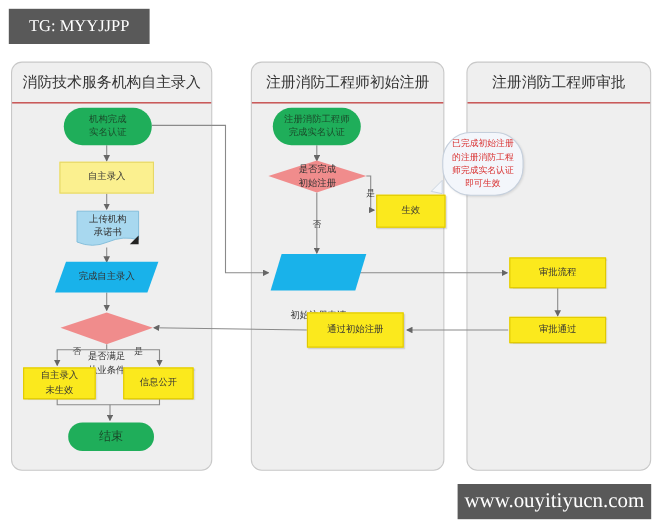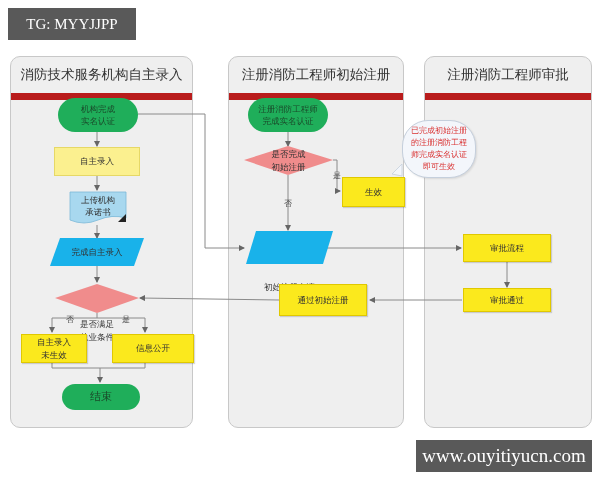--- a/index.html
+++ b/index.html
@@ -1,19 +1,19 @@
 <!DOCTYPE html>
 <html><head>
 <meta charset="utf-8">
 <style>
   html, body { margin:0; padding:0; }
   body { width:600px; height:480px; background:#ffffff; position:relative; overflow:hidden;
          font-family: "DejaVu Sans", "Liberation Sans", sans-serif; }
   .lane { position:absolute; background:#efefef; border:1px solid #c8c8c8; border-radius:10px; box-sizing:border-box; }
-  .lane-head { position:absolute; left:0; right:0; top:0; height:36px; border-bottom:7px solid #b91c1c;
+  .lane-head { position:absolute; left:0; right:0; top:0; height:36px; border-bottom:1px solid #b91c1c;
                display:flex; align-items:center; justify-content:center; font-size:13.5px; color:#333; }
   .node { position:absolute; display:flex; align-items:center; justify-content:center; text-align:center;
           font-size:8.5px; color:#333; line-height:1.45; box-sizing:border-box; white-space:pre-line; }
   .term { background:#1fae5a; border-radius:18px; color:#1a4a2a;text-align:center; }
   .proc { background:#fbe91d; border:1px solid #e0c800; box-shadow:1px 1px 1px rgba(0,0,0,.15); }
   .proc-light { background:#fbf08f; border:1px solid #e6d866; }
   .label { position:absolute; font-size:8px; color:#444; }
   .badge { position:absolute; background:#595959; color:#fff; font-family:Liberation Serif, serif;
            display:flex; align-items:center; justify-content:center; }
   .note { position:absolute; background:#f3f6fb; border:1px solid #c5cfdc; border-radius:6px; color:#d93030;
@@ -85,21 +85,21 @@
 <div class="node proc-light" style="left:54px;top:147px;width:86px;height:29px;">自主录入</div>
 <div class="node" style="left:70px;top:192px;width:56px;height:28px;">上传机构
 承诺书</div>
 <div class="node" style="left:50px;top:238px;width:94px;height:28px;">完成自主录入</div>
 <div class="node" style="left:55px;top:284px;width:84px;height:29px;margin-top:32px;">是否满足
 从业条件</div>
 <div class="label" style="left:66px;top:314px;">否</div>
 <div class="label" style="left:122px;top:314px;">是</div>
 <div class="node proc" style="left:21px;top:334px;width:66px;height:29px;">自主录入
 未生效</div>
-<div class="node proc" style="left:112px;top:334px;width:82px;height:29px;">信息公开</div>
+<div class="node proc" style="left:112px;top:334px;width:64px;height:29px;">信息公开</div>
 <div class="node term" style="left:62px;top:384px;width:78px;height:26px;font-size:11px;">结束</div>
 
 <div class="node term" style="left:248px;top:98px;width:80px;height:34px;">注册消防工程师
 完成实名认证</div>
 <div class="node" style="left:244px;top:146px;width:89px;height:29px;">是否完成
 初始注册</div>
 <div class="label" style="left:333px;top:170px;">是</div>
 <div class="label" style="left:284px;top:198px;">否</div>
 <div class="node proc" style="left:342px;top:177px;width:63px;height:30px;">生效</div>
 <div class="node" style="left:246px;top:231px;width:87px;height:33px;margin-top:40px;">初始注册申请</div>

